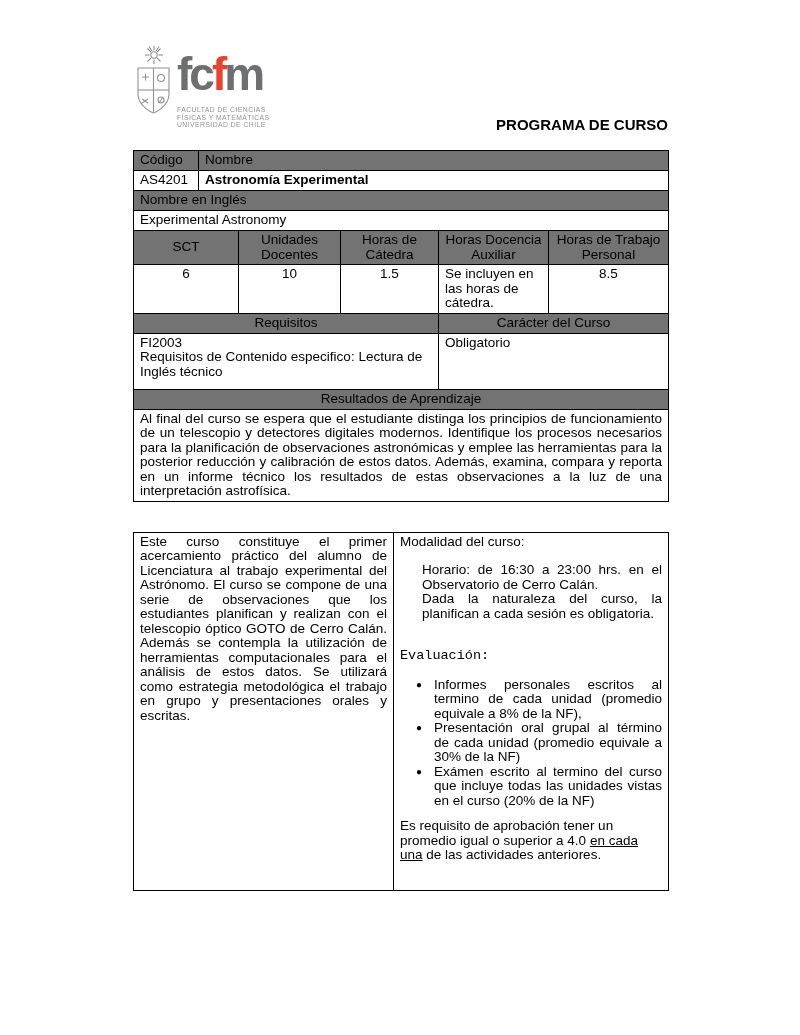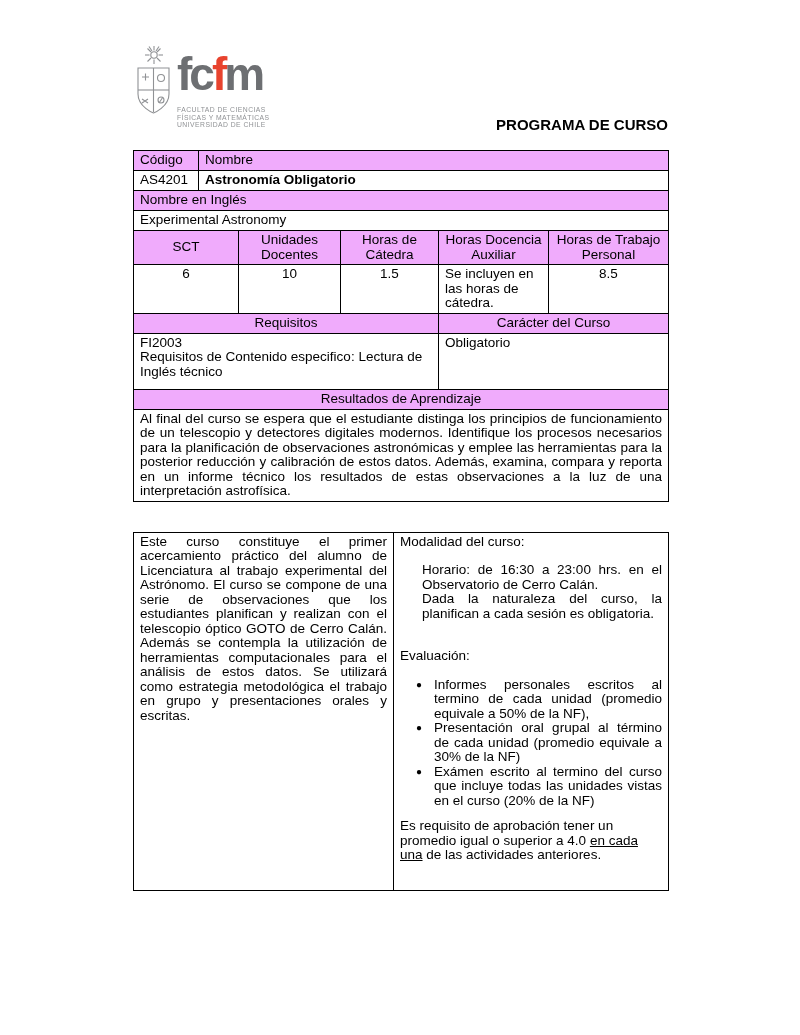--- a/index.html
+++ b/index.html
@@ -26,36 +26,36 @@
   }
   .logo-word .red-f { color:#e8432e; }
   .logo-sub { font-size:6.8px; line-height:7.6px; color:#8f9194; letter-spacing:0.45px; }
 
   
   .doc-title { text-align:right; font-weight:bold; font-size:15px; margin:-12px 0 0 0; line-height:18px; }
 
   
   table { border-collapse:collapse; width:535px; table-layout:fixed; }
   td { border:1.5px solid #000; padding:2px 6px; font-size:13.5px; line-height:14.5px; vertical-align:top; word-wrap:break-word; }
-  td.gray { background:#f0abfc; }
+  td.gray { background:#737373; }
   td.center { text-align:center; }
   td.vmid { vertical-align:middle;text-align:center; }
   td.bold { font-weight:bold; }
   .t1 { margin-top:16px; }
   .t2 { margin-top:30px; }
   .row-h20 td { height:20px; }
   .row-head td { height:34px; }
   .row-vals td { height:44px; }
   .row-req td { height:56px; }
   .just { text-align:justify; }
 
   
   .eval-cell { height:358px; }
   .indent-block { margin-left:22px; margin-top:14px; }
-  .eval-heading { margin-top:28px; }
+  .eval-heading { margin-top:28px;font-family:Liberation Mono, monospace; }
   .bullets { margin:14px 0 0 0; padding:0; list-style:none; }
   .bullets li { position:relative; padding-left:34px; text-align:justify; }
   .bullets li .dot { position:absolute; left:16px; top:0px; font-size:10px; }
   .approval { margin-top:11px; }
   .u { text-decoration:underline; }
 </style>
 </head>
 <body>
 
 <div class="page">
@@ -109,21 +109,21 @@
           <col style="width:110px">
           <col style="width:120px">
       </colgroup>
       <tbody>
           <tr class="row-h20">
         <td class="gray">Código</td>
         <td class="gray" colspan="5">Nombre</td>
       </tr>
       <tr class="row-h20">
         <td>AS4201</td>
-        <td class="bold" colspan="5">Astronomía Obligatorio</td>
+        <td class="bold" colspan="5">Astronomía Experimental</td>
       </tr>
       <tr class="row-h20">
         <td class="gray" colspan="6">Nombre en Inglés</td>
       </tr>
       <tr class="row-h20">
         <td colspan="6">Experimental Astronomy</td>
       </tr>
       <tr class="row-head">
         <td class="gray center vmid" colspan="2">SCT</td>
         <td class="gray center vmid">Unidades Docentes</td>
@@ -167,21 +167,21 @@
       <tr>
         <td class="just">Este curso constituye el primer acercamiento práctico del alumno de Licenciatura al trabajo experimental del Astrónomo. El curso se compone de una serie de observaciones que los estudiantes planifican y realizan con el telescopio óptico GOTO de Cerro Calán. Además se contempla la utilización de herramientas computacionales para el análisis de estos datos. Se utilizará como estrategia metodológica el trabajo en grupo y presentaciones orales y escritas.</td>
         <td class="eval-cell">
           <div>Modalidad del curso:</div>
           <div class="indent-block">
             <div class="just">Horario: de 16:30 a 23:00 hrs. en el Observatorio de Cerro Calán.</div>
             <div class="just">Dada la naturaleza del curso, la planifican a cada sesión es obligatoria.</div>
           </div>
           <div class="eval-heading">Evaluación:</div>
           <ul class="bullets">
-            <li><span class="dot">●</span><span>Informes personales escritos al termino de cada unidad (promedio equivale a 50% de la NF),</span></li>
+            <li><span class="dot">●</span><span>Informes personales escritos al termino de cada unidad (promedio equivale a 8% de la NF),</span></li>
             <li><span class="dot">●</span><span>Presentación oral grupal al término de cada unidad (promedio equivale a 30% de la NF)</span></li>
             <li><span class="dot">●</span><span>Exámen escrito al termino del curso que incluye todas las unidades vistas en el curso (20% de la NF)</span></li>
           </ul>
           <div class="approval"><span>Es requisito de aprobación tener un promedio igual o superior a 4.0 </span><span class="u">en cada una</span><span> de las actividades anteriores.</span></div>
         </td>
       </tr>
     </tbody>
       </table>
 
   </div>

